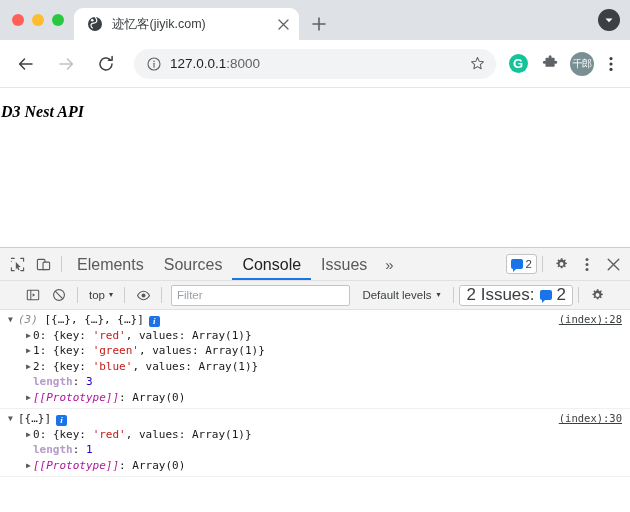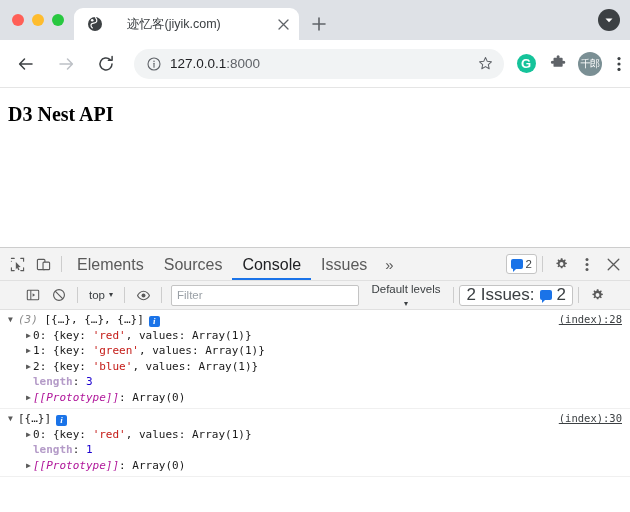--- a/index.html
+++ b/index.html
@@ -17,21 +17,21 @@
     padding:0 6px 0 8px;position:relative;flex:0 0 40px;
   }
   .traffic{display:flex;align-items:center;gap:8px;height:40px;padding:0 10px 0 4px;}
   .dot{width:12px;height:12px;border-radius:50%;}
   .dot.red{background:#ff5f57;}
   .dot.yellow{background:#febc2e;}
   .dot.green{background:#28c840;}
 
   .tab{
     height:32px;background:#ffffff;border-radius:9px 9px 0 0;
-    display:flex;align-items:center;gap:24px;padding:0 8px 0 12px;
+    display:flex;align-items:center;gap:9px;padding:0 8px 0 12px;
     min-width:205px;position:relative;
   }
   .tab .favicon{width:17px;height:17px;flex:0 0 17px;display:flex;align-items:center;justify-content:center;}
   .tab .title{
     font-size:12.5px;color:#3c4043;white-space:nowrap;overflow:hidden;
     text-overflow:ellipsis;flex:1;line-height:17px;
   }
   .tab .closex{
     width:16px;height:16px;flex:0 0 16px;display:flex;align-items:center;justify-content:center;
     color:#5f6368;border-radius:50%;
@@ -41,21 +41,21 @@
     color:#5f6368;border-radius:50%;
   }
   .tabsearch{
     position:absolute;right:10px;top:9px;width:22px;height:22px;border-radius:50%;
     background:#3c4043;display:flex;align-items:center;justify-content:center;
   }
 
   
   .navbar{
     height:47px;background:#ffffff;display:flex;align-items:center;
-    padding:0 0 0 6px;gap:0;flex:0 0 47px;border-bottom:1px solid #e5e5e5;
+    padding:0 8px 0 6px;gap:0;flex:0 0 47px;border-bottom:1px solid #e5e5e5;
   }
   .navbtn{
     width:34px;height:34px;border-radius:50%;display:flex;align-items:center;justify-content:center;
     color:#3c4043;flex:0 0 34px;margin:0 3px;
   }
   .navbtn.disabled{color:#bdc1c6;}
   .omnibox{
     flex:1;height:30px;background:#f1f3f4;border-radius:16px;display:flex;align-items:center;
     padding:0 8px 0 12px;margin:0 6px 0 8px;gap:8px;min-width:0;
   }
@@ -70,22 +70,22 @@
   }
   .avatar{
     width:24px;height:24px;border-radius:50%;background:#7a8f94;color:#fff;
     display:flex;align-items:center;justify-content:center;font-size:10px;letter-spacing:-0.5px;
   }
   .kebab{width:22px;height:22px;flex:0 0 22px;color:#3c4043;display:flex;align-items:center;justify-content:center;margin-left:2px;}
 
   
   .viewport{flex:1 1 auto;background:#fff;overflow:hidden;position:relative;}
   .page-h1{
-    font-family:"Liberation Serif", serif;font-weight:bold;font-size:20px;
-    color:#000;margin:15px 0 0 8px;line-height:1.1;
+    font-family:"Liberation Serif", serif;font-weight:bold;font-size:16px;
+    color:#000;margin:15px 0 0 1px;line-height:1.1;font-style:italic;
   }
 
   
   .devtools{
     flex:0 0 264px;height:264px;background:#fff;border-top:1px solid #cdcdcd;
     display:flex;flex-direction:column;font-size:12px;color:#303942;
   }
   .dt-toolbar{
     height:32px;flex:0 0 32px;display:flex;align-items:center;
     border-bottom:1px solid #e0e0e0;background:#f3f3f3;padding:0 4px;
@@ -114,21 +114,21 @@
   .dt-console-bar{
     height:28px;flex:0 0 28px;display:flex;align-items:center;
     border-bottom:1px solid #e0e0e0;background:#f3f3f3;padding:0 20px;gap:0;
   }
   .ctx-select{font-size:11.5px;color:#3c4043;display:flex;align-items:center;gap:4px;padding:0 6px;}
   .caret{font-size:8px;line-height:1;}
   .filter-input{
     flex:1 1 auto;height:19px;background:#fff;border:1px solid #c4c4c4;border-radius:2px;
     font-size:11.5px;color:#9aa0a6;padding:0 5px;line-height:19px;min-width:40px;margin:0 4px;
   }
-  .levels{font-size:11.5px;color:#3c4043;display:flex;align-items:center;gap:5px;padding:0 8px;white-space:nowrap;flex-direction:column;}
+  .levels{font-size:11.5px;color:#3c4043;display:flex;align-items:center;gap:5px;padding:0 8px;white-space:nowrap;}
   .issues-pill{
     display:flex;align-items:center;gap:5px;border:1px solid #c4c4c4;border-radius:3px;
     height:19px;padding:0 6px;background:#fff;font-size:17px;color:#3c4043;white-space:nowrap;
   }
 
   
   .console-body{
     flex:1 1 auto;overflow:hidden;background:#fff;
     font-family:"DejaVu Sans Mono", monospace;font-size:11px;line-height:15.5px;
   }

